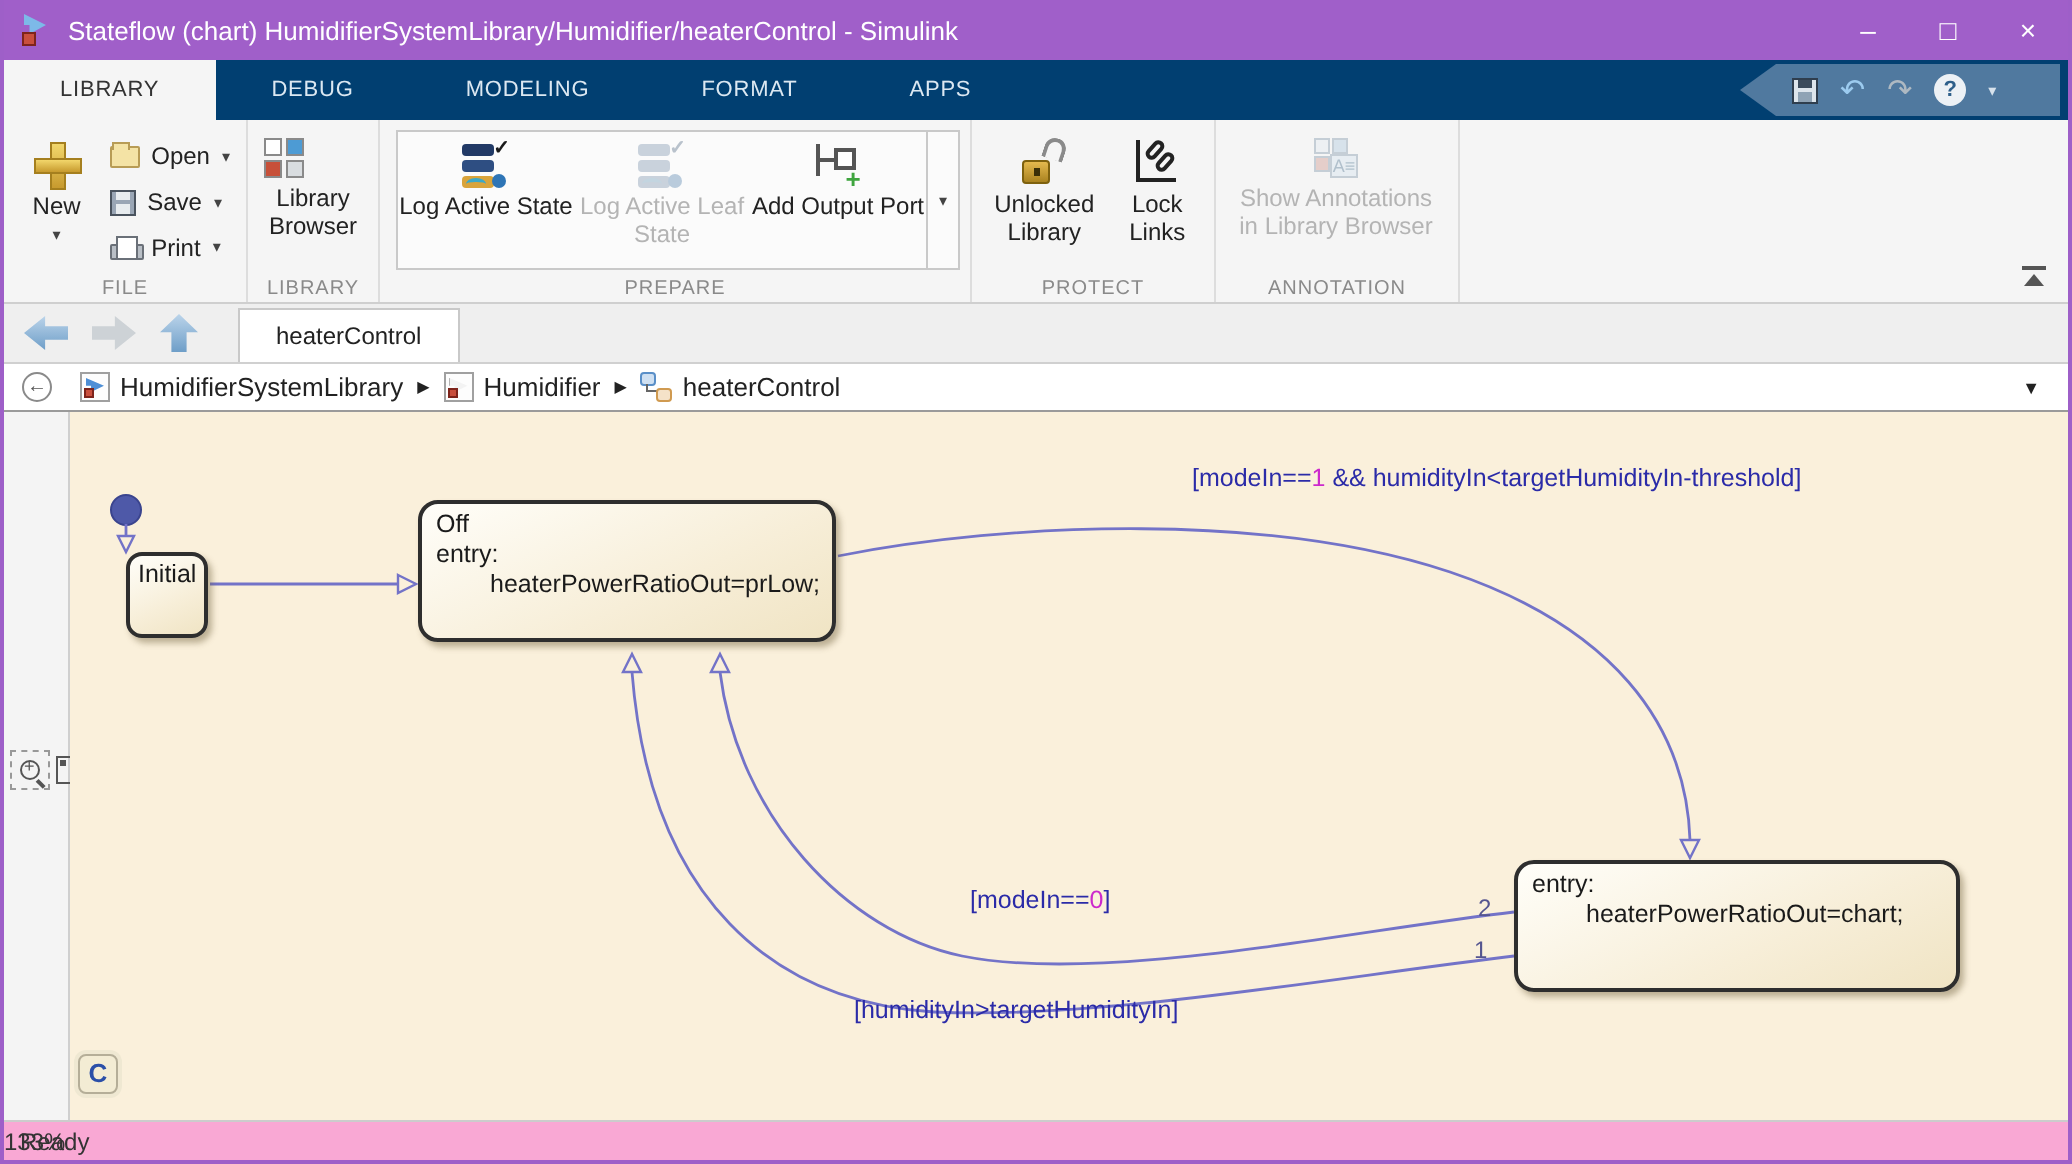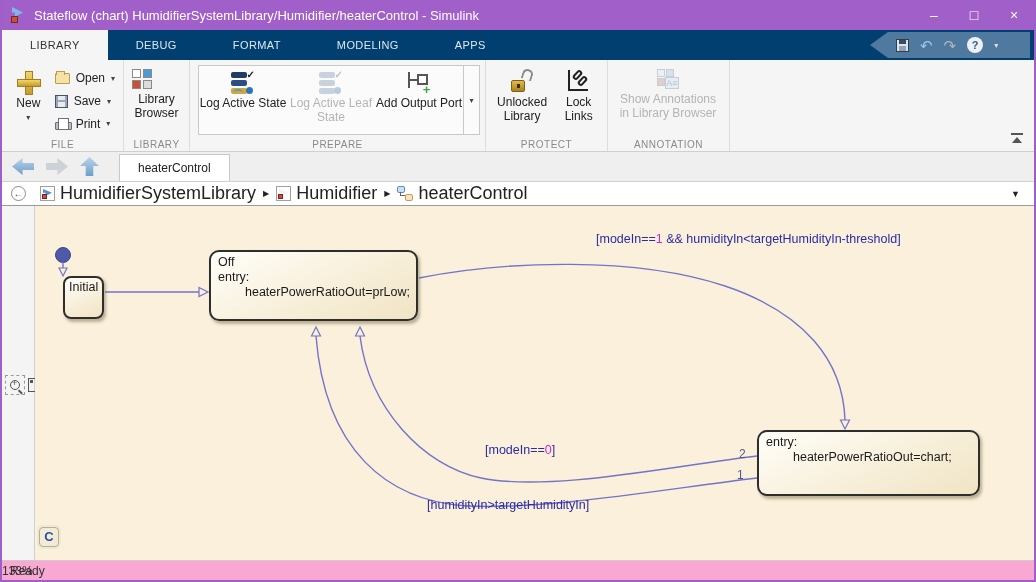--- a/index.html
+++ b/index.html
@@ -111,21 +111,21 @@
   .navrow { height:30px; background:#EFEFEF; border-bottom:1px solid #D0D0D0; display:flex; align-items:center; padding-left:10px; }
   .nav-arrow { width:22px; height:17px; margin-right:12px; }
   .arrow-left { clip-path:polygon(0 50%, 48% 0, 48% 30%, 100% 30%, 100% 70%, 48% 70%, 48% 100%); background:linear-gradient(#BBD4EA,#6E9EC8); }
   .arrow-right { clip-path:polygon(100% 50%, 52% 0, 52% 30%, 0 30%, 0 70%, 52% 70%, 52% 100%); background:#CDD2D6; }
   .arrow-up { width:19px; height:19px; clip-path:polygon(50% 0, 100% 48%, 70% 48%, 70% 100%, 30% 100%, 30% 48%, 0 48%); background:linear-gradient(#BBD4EA,#6E9EC8); }
   .nav-tab { margin-left:8px; height:27px; align-self:flex-end; background:#FFF; border:1px solid #C9C9C9; border-bottom:none; padding:0 18px; font-size:12px; line-height:26px; color:#222; }
 
   
   .breadcrumb { height:24px; background:#FFF; border-bottom:1px solid #9A9A9A; display:flex; align-items:center; padding-left:9px; }
   .bc-back { width:15px; height:15px; border:1px solid #8A8A8A; border-radius:50%; color:#555; font-size:10px; text-align:center; line-height:13px; margin-right:14px; }
-  .crumb { display:flex; align-items:center; gap:5px; font-size:18px; color:#222; margin-right:7px; }
+  .crumb { display:flex; align-items:center; gap:5px; font-size:13px; color:#222; margin-right:7px; }
   .bc-sep { font-size:8px; color:#222; margin-right:7px; }
   .bc-boxicon { width:15px; height:15px; border:1px solid #A0A0A0; background:#FDFDFD; position:relative; }
   .bc-boxicon .tri { position:absolute; left:2px; top:2px; width:9px; height:7px; background:#4E8FD6; clip-path:polygon(0 0, 100% 55%, 28% 100%, 28% 55%, 0 55%); }
   .bc-boxicon.outline .tri { background:#F3F3F3; outline:1px solid #6A6A6A; }
   .bc-boxicon .sq { position:absolute; left:1px; bottom:1px; width:5px; height:5px; background:#C94F3D; border:1px solid #7E241B; }
   .bc-charticon { width:16px; height:15px; position:relative; }
   .bc-charticon .a { position:absolute; left:0; top:0; width:8px; height:7px; border:1px solid #5A8FC8; background:#CFE0F2; border-radius:2px; }
   .bc-charticon .b { position:absolute; right:0; bottom:0; width:8px; height:7px; border:1px solid #D09A50; background:#F5E2C8; border-radius:2px; }
   .bc-charticon .c { position:absolute; left:3px; top:6px; width:8px; height:4px; border-left:1px solid #666; border-bottom:1px solid #666; }
   .bc-caret { margin-left:auto; margin-right:14px; font-size:9px; color:#222; }
@@ -203,22 +203,22 @@
     <div class="win-controls">
       <span class="win-btn">–</span>
       <span class="win-btn">□</span>
       <span class="win-btn">×</span>
     </div>
   </div>
 
   <div class="tabrow">
     <div class="rtab active">LIBRARY</div>
     <div class="rtab">DEBUG</div>
+    <div class="rtab">MODELING</div>
     <div class="rtab">FORMAT</div>
-    <div class="rtab">MODELING</div>
     <div class="rtab">APPS</div>
     <div class="qat">
       <span class="qat-floppy"></span>
       <span class="qat-undo">↶</span>
       <span class="qat-redo">↷</span>
       <span class="qat-help">?</span>
       <span class="qat-caret">▾</span>
     </div>
   </div>
 

